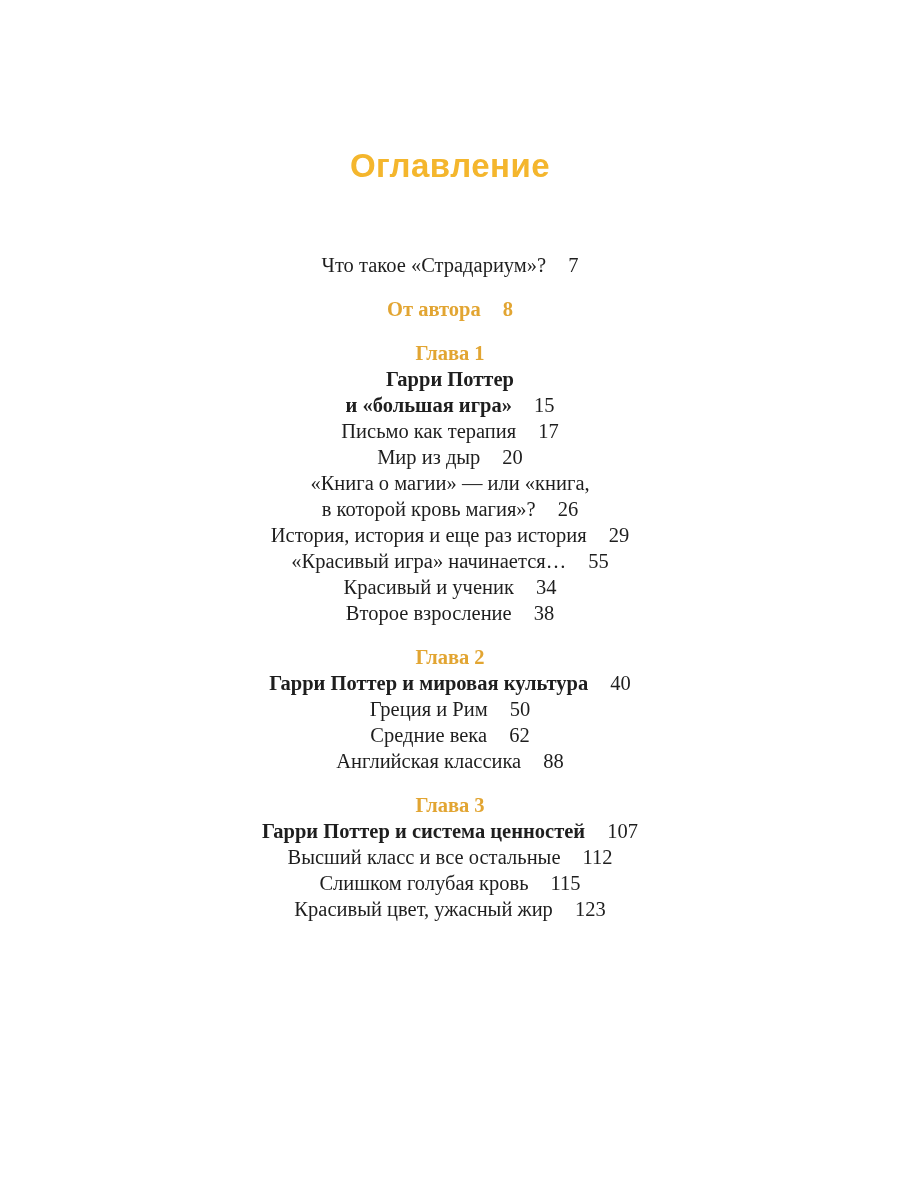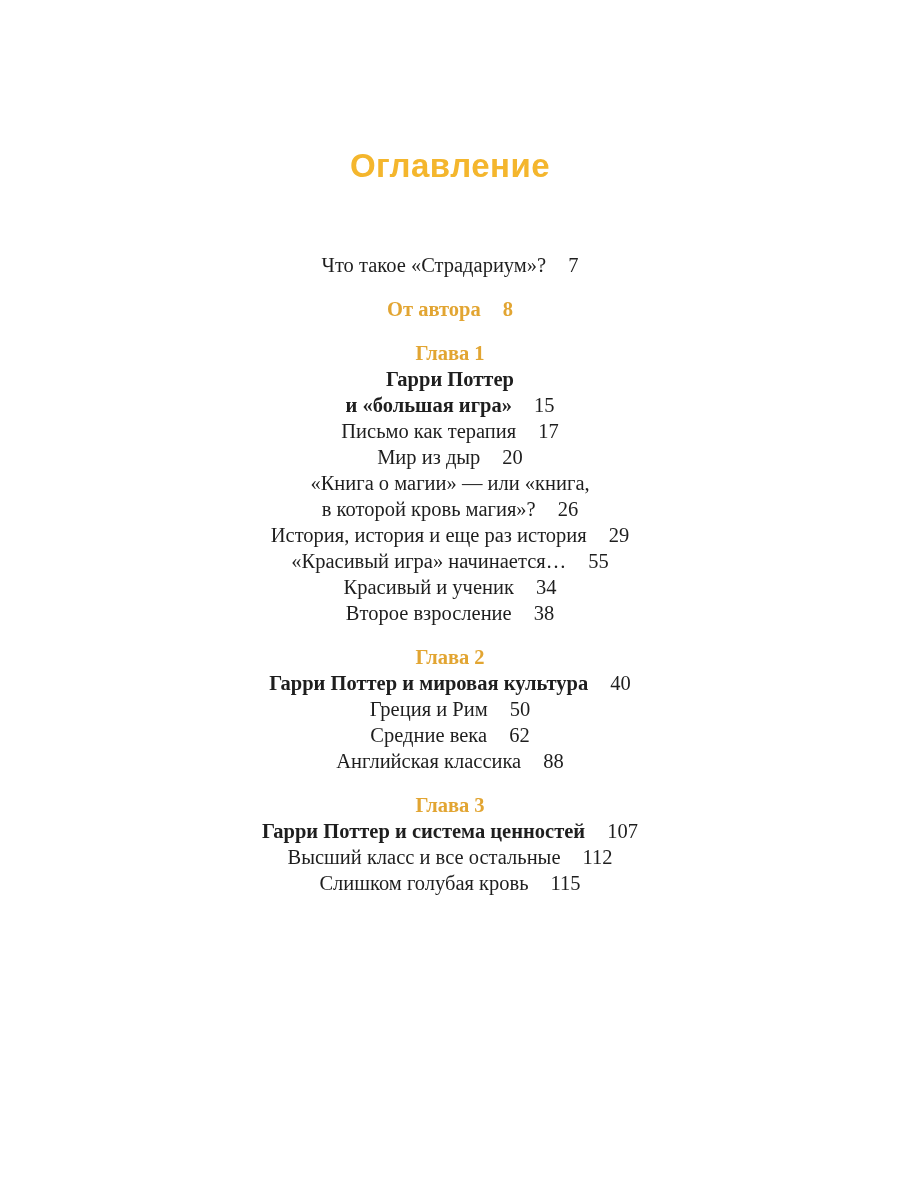--- a/index.html
+++ b/index.html
@@ -79,15 +79,16 @@
         <div class="toc-line bold"><span>Гарри Поттер и мировая культура</span><span class="page-num">40</span></div>
         <div class="toc-line"><span>Греция и Рим</span><span class="page-num">50</span></div>
         <div class="toc-line"><span>Средние века</span><span class="page-num">62</span></div>
         <div class="toc-line"><span>Английская классика</span><span class="page-num">88</span></div>
       </div>
       <div class="toc-block">
         <div class="toc-line accent"><span>Глава 3</span></div>
         <div class="toc-line bold"><span>Гарри Поттер и система ценностей</span><span class="page-num">107</span></div>
         <div class="toc-line"><span>Высший класс и все остальные</span><span class="page-num">112</span></div>
         <div class="toc-line"><span>Слишком голубая кровь</span><span class="page-num">115</span></div>
+        <div class="toc-line"><span>Красивый цвет, ужасный жир</span><span class="page-num">123</span></div>
       </div>
     </main>
 </div>
 
 </body></html>

